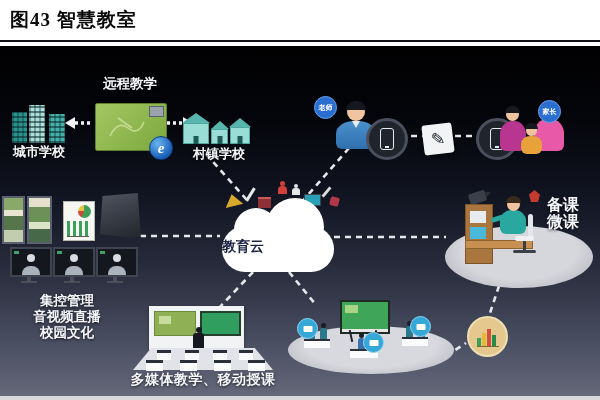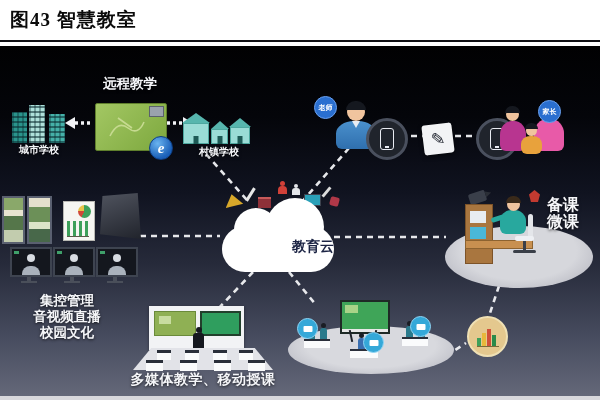--- a/index.html
+++ b/index.html
@@ -13,21 +13,21 @@
 
   
   .diagram{position:relative;width:600px;height:350px;overflow:hidden;
     background:linear-gradient(180deg,#010102 0%,#04050a 20%,#101320 42%,#262a3a 62%,#454a5d 82%,#646879 100%);}
   .bottom-strip{height:4px;background:#d8d8dc;}
   svg.connectors{position:absolute;left:0;top:0;z-index:1;}
   .node{position:absolute;z-index:2;}
 
   .lbl{position:absolute;z-index:3;color:#f5f6f9;font-weight:bold;text-align:center;
        text-shadow:0 1px 3px rgba(0,0,0,.7);font-family:"Liberation Sans",sans-serif;}
-  .lbl-sm{font-size:10px;font-family:Liberation Mono, monospace;}
+  .lbl-sm{font-size:13px;font-family:Liberation Mono, monospace;}
   .lbl-md{font-size:13.5px;}
   .lbl-lg{font-size:14px;letter-spacing:0.5px;}
 
   
   .board{left:95px;top:57px;width:70px;height:46px;background:linear-gradient(135deg,#a3c763,#7da83e);border:1px solid #5f7f2c;border-radius:2px;}
   .board .cam{position:absolute;right:2px;top:2px;width:13px;height:9px;background:#9aa2ac;border:1px solid #5a616c;}
   .ie-logo{position:absolute;right:-7px;bottom:-10px;width:22px;height:22px;border-radius:50%;
     background:radial-gradient(circle at 35% 30%,#6ab4f0,#1a5fb8 70%);color:#fff;font:italic bold 15px "Liberation Serif",serif;
     display:flex;align-items:center;justify-content:center;border:1px solid #0e3f86;}
   .city{left:12px;top:55px;width:56px;height:42px;}
@@ -69,21 +69,21 @@
   .family .p2 .head{left:42px;top:2px;width:14px;height:14px;} .family .p2 .hair{left:41px;top:0;width:16px;height:8px;}
   .family .p2 .torso{left:34px;top:16px;width:30px;height:32px;background:#e85aa8;}
   .family .p3 .head{left:26px;top:22px;width:11px;height:11px;} .family .p3 .hair{left:25px;top:20px;width:13px;height:6px;}
   .family .p3 .torso{left:21px;top:33px;width:21px;height:18px;background:#e8a23c;}
 
   
   .cloud{left:222px;top:150px;width:112px;height:76px;z-index:3;}
   .cloud .base{position:absolute;left:0;top:30px;width:112px;height:46px;background:#fff;border-radius:26px;}
   .cloud .puff1{position:absolute;left:12px;top:12px;width:44px;height:44px;background:#fff;border-radius:50%;}
   .cloud .puff2{position:absolute;left:44px;top:2px;width:58px;height:58px;background:#fff;border-radius:50%;}
-  .cloud-text{position:absolute;left:0;top:42px;width:112px;text-align:right;color:#1c2444;font-size:14px;font-weight:bold;z-index:2;}
+  .cloud-text{position:absolute;left:0;top:42px;width:112px;text-align:left;color:#1c2444;font-size:14px;font-weight:bold;z-index:2;}
   .decor{left:224px;top:138px;width:118px;height:26px;z-index:2;}
   .decor div{position:absolute;}
   .d1{left:0;top:10px;width:0;height:0;border-left:9px solid transparent;border-right:9px solid transparent;border-bottom:12px solid #d8a82a;transform:rotate(-14deg);}
   .d2{left:25px;top:3px;width:3px;height:15px;background:#e8e8e8;transform:rotate(32deg);}
   .d3{left:34px;top:13px;width:13px;height:9px;background:#8e3038;border-top:2px solid #c85a5a;}
   .d4{left:54px;top:2px;width:9px;height:8px;background:#d04038;border-radius:4px 4px 0 0;}
   .d4::before{content:"";position:absolute;left:2px;top:-5px;width:5px;height:5px;border-radius:50%;background:#d04038;}
   .d5{left:68px;top:4px;width:8px;height:7px;background:#e4e6ea;border-radius:3px 3px 0 0;}
   .d5::before{content:"";position:absolute;left:1.5px;top:-4px;width:4px;height:4px;border-radius:50%;background:#e4e6ea;}
   .d6{left:80px;top:10px;width:15px;height:10px;background:#2aa0b8;border:1.5px solid #3c424e;}

